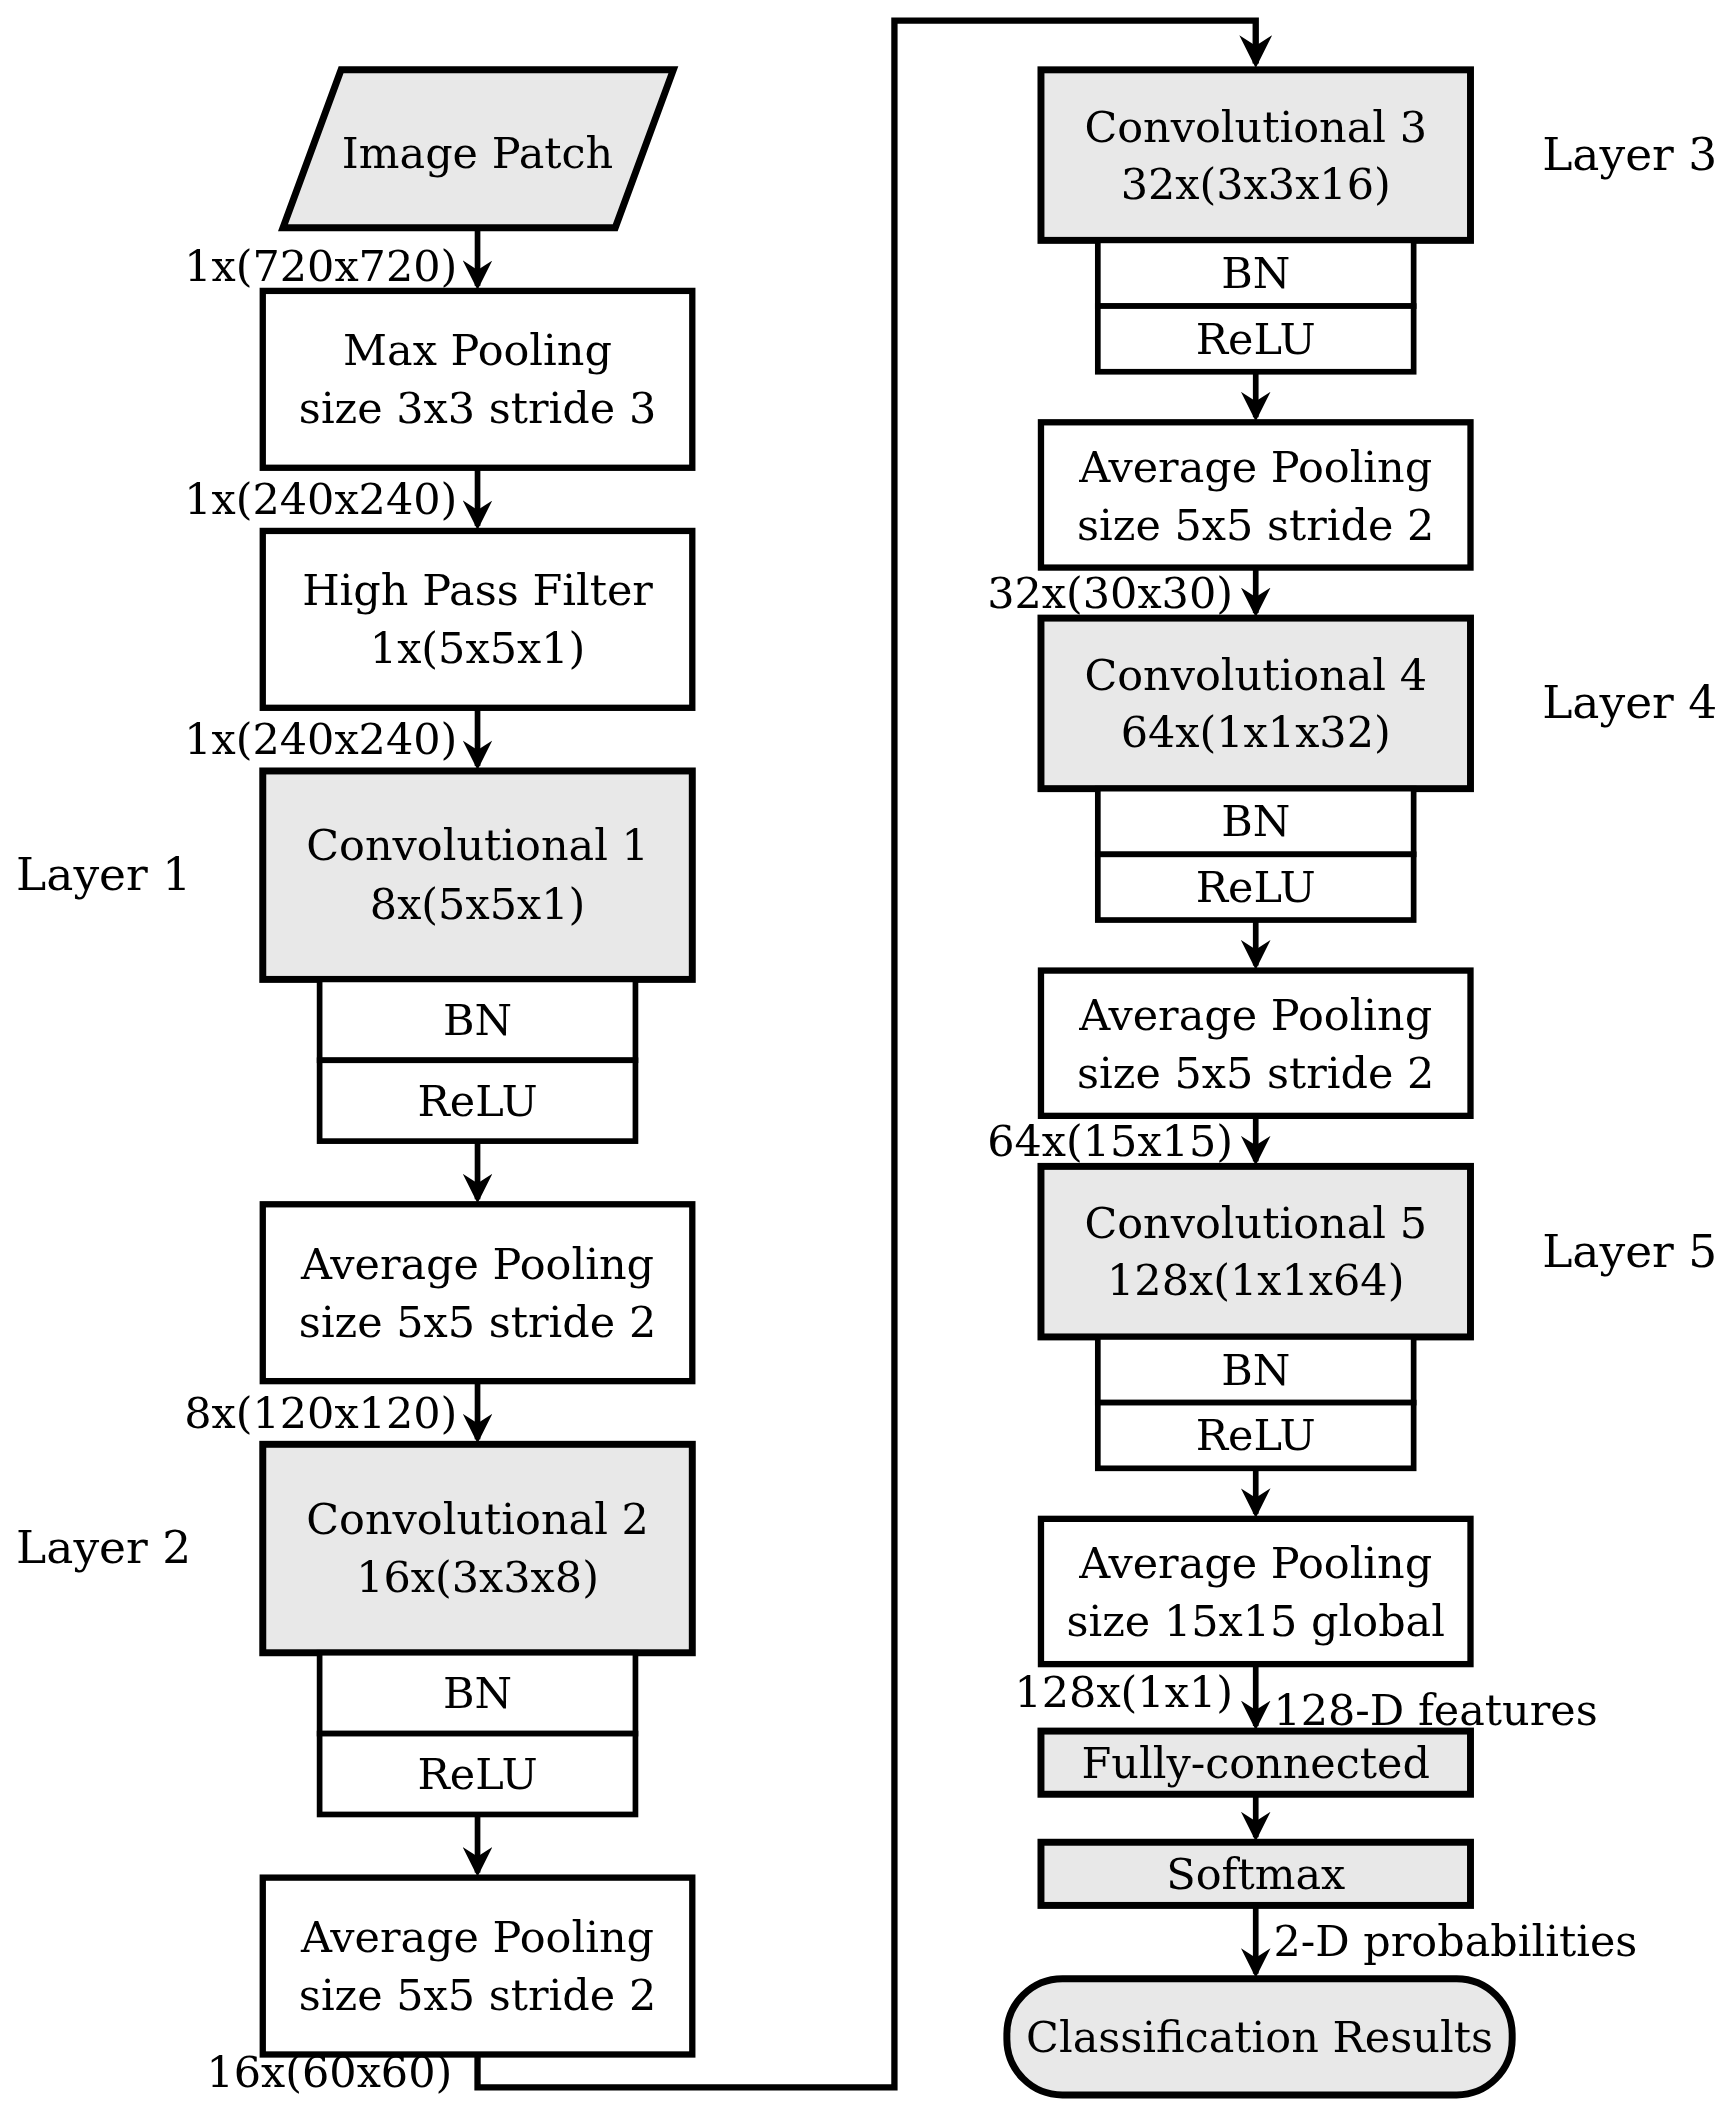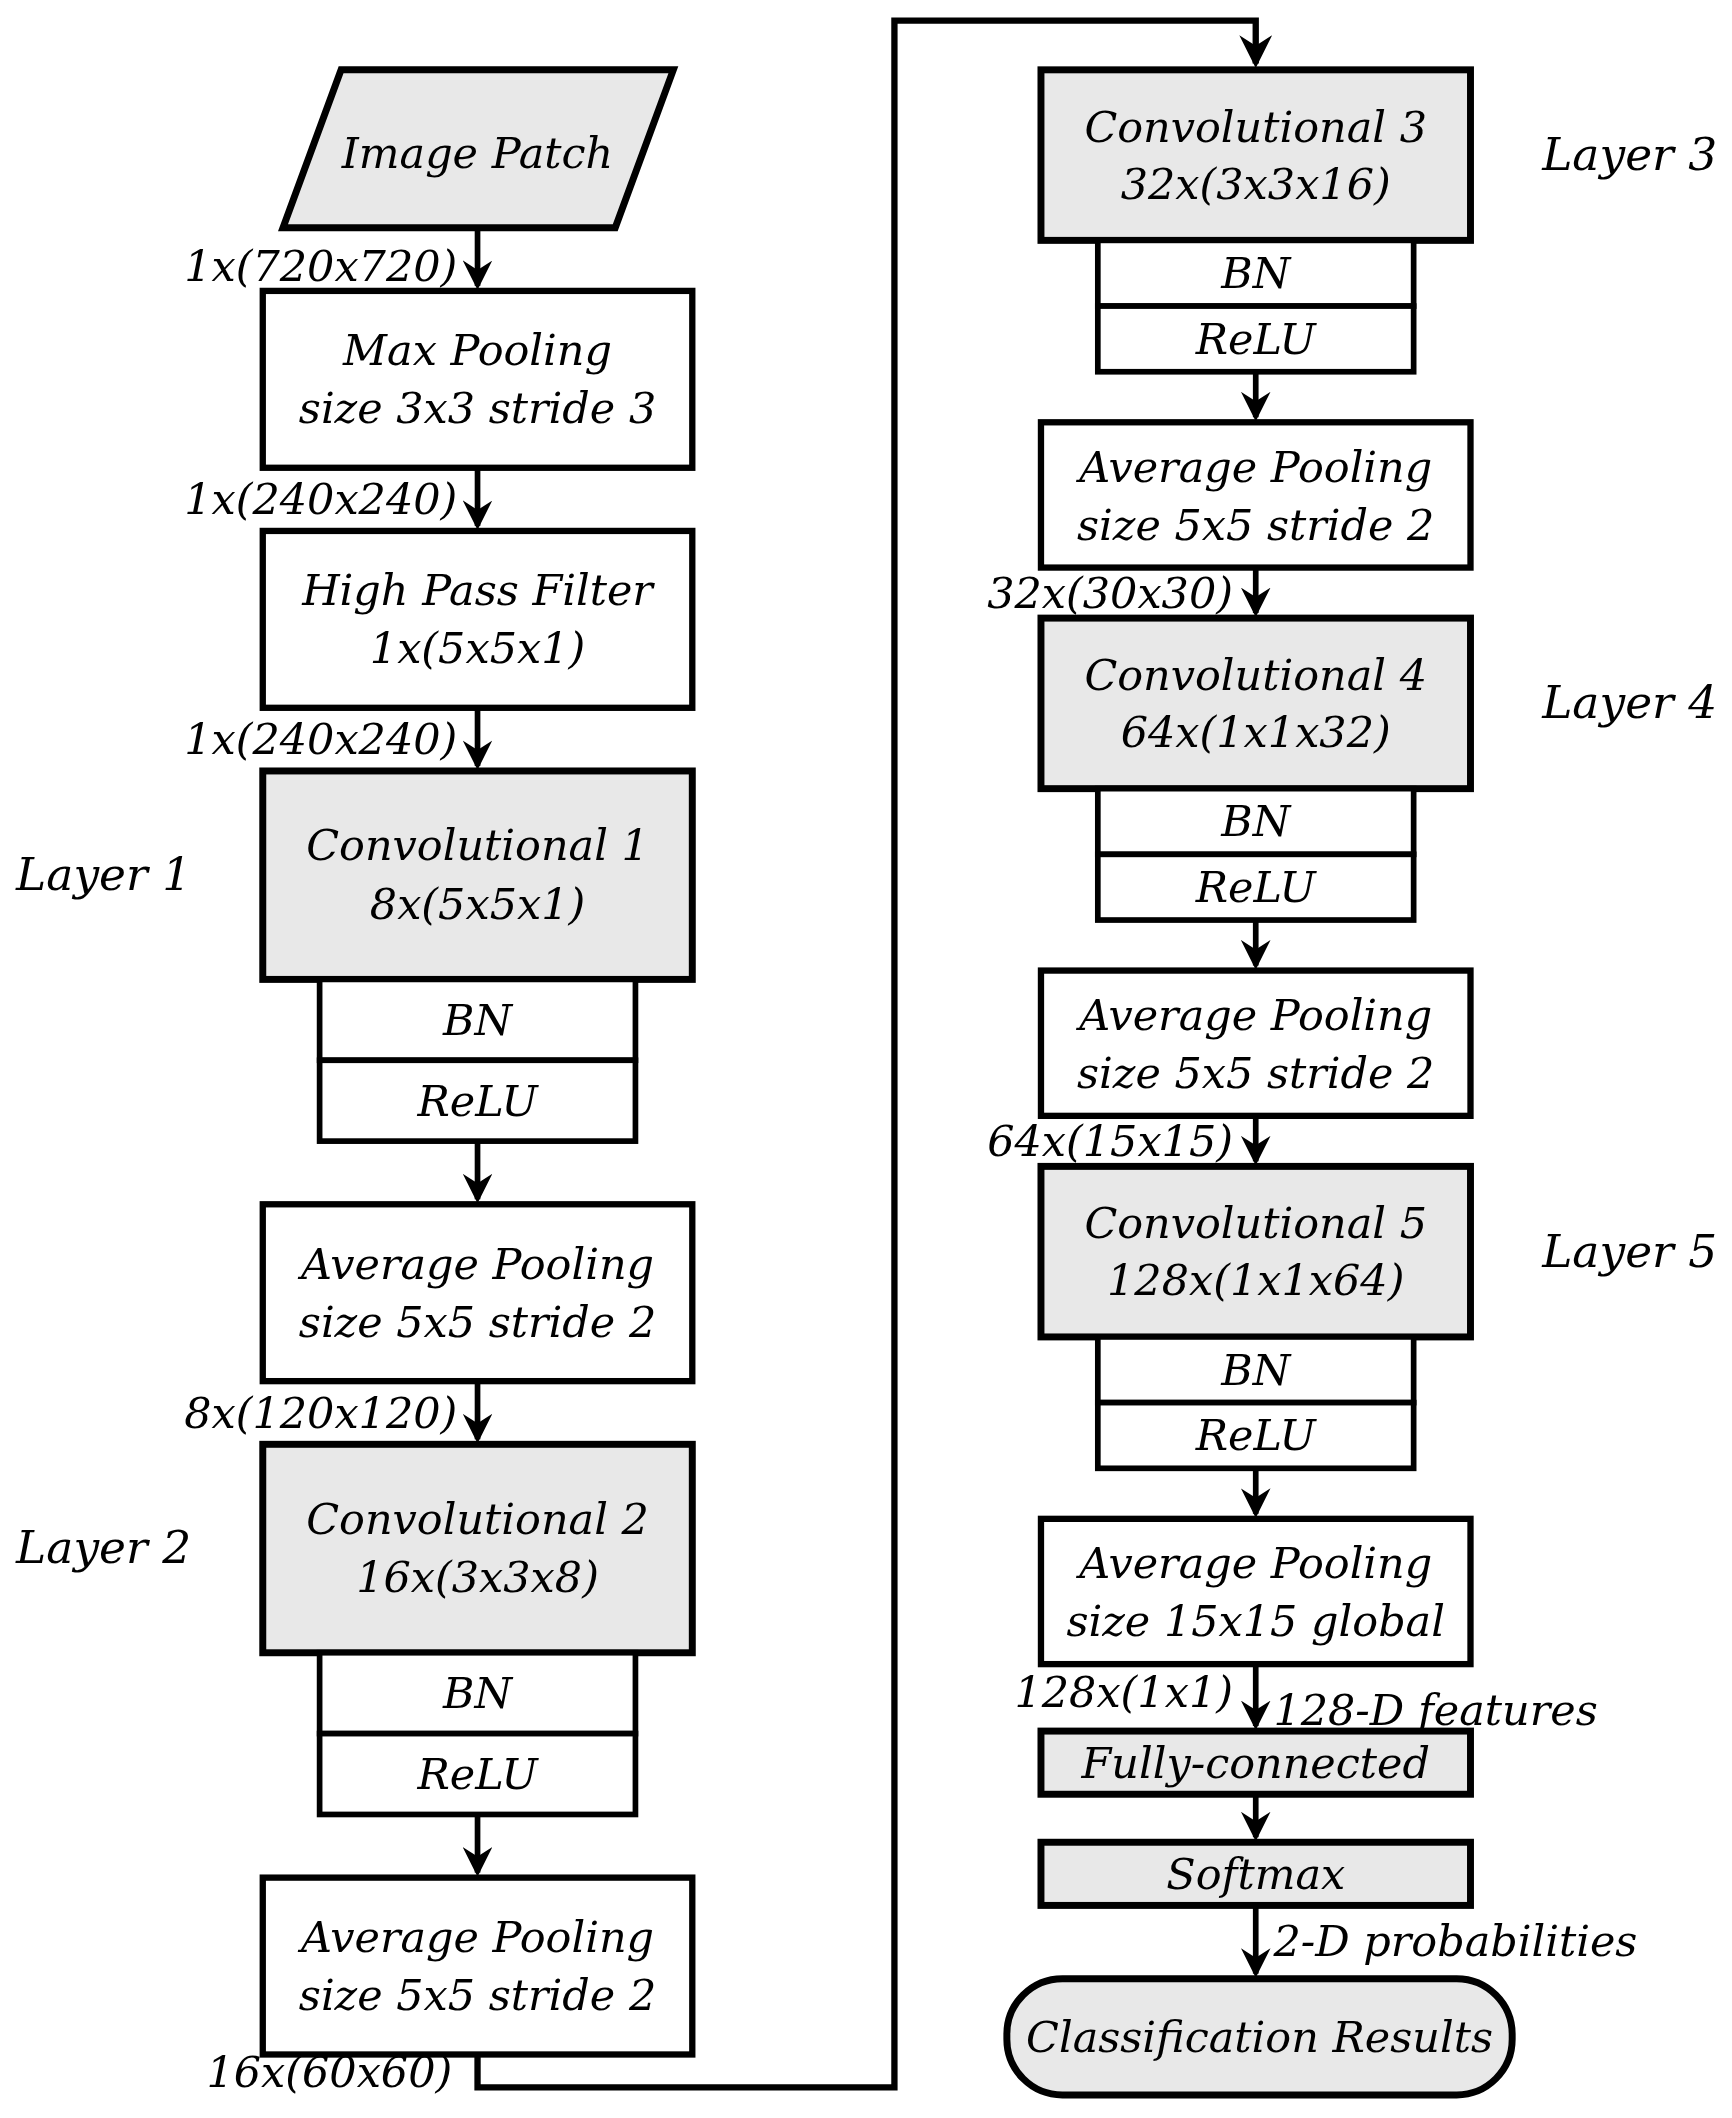--- a/index.html
+++ b/index.html
@@ -9,21 +9,20 @@
     width: 100%;
     height: 100%;
   }
   .page {
     width: 100vw;
     height: 100vh;
     display: flex;
     align-items: center;
     justify-content: flex-start;
     background: var(--background, #ffffff);
-    font-style: italic;
   }
   svg {
     width: 100%;
     height: 100%;
     display: block;
   }
   .node-rect {
     fill: var(--box-fill-white, #ffffff);
     stroke: var(--stroke, #000000);
     stroke-width: 5;

